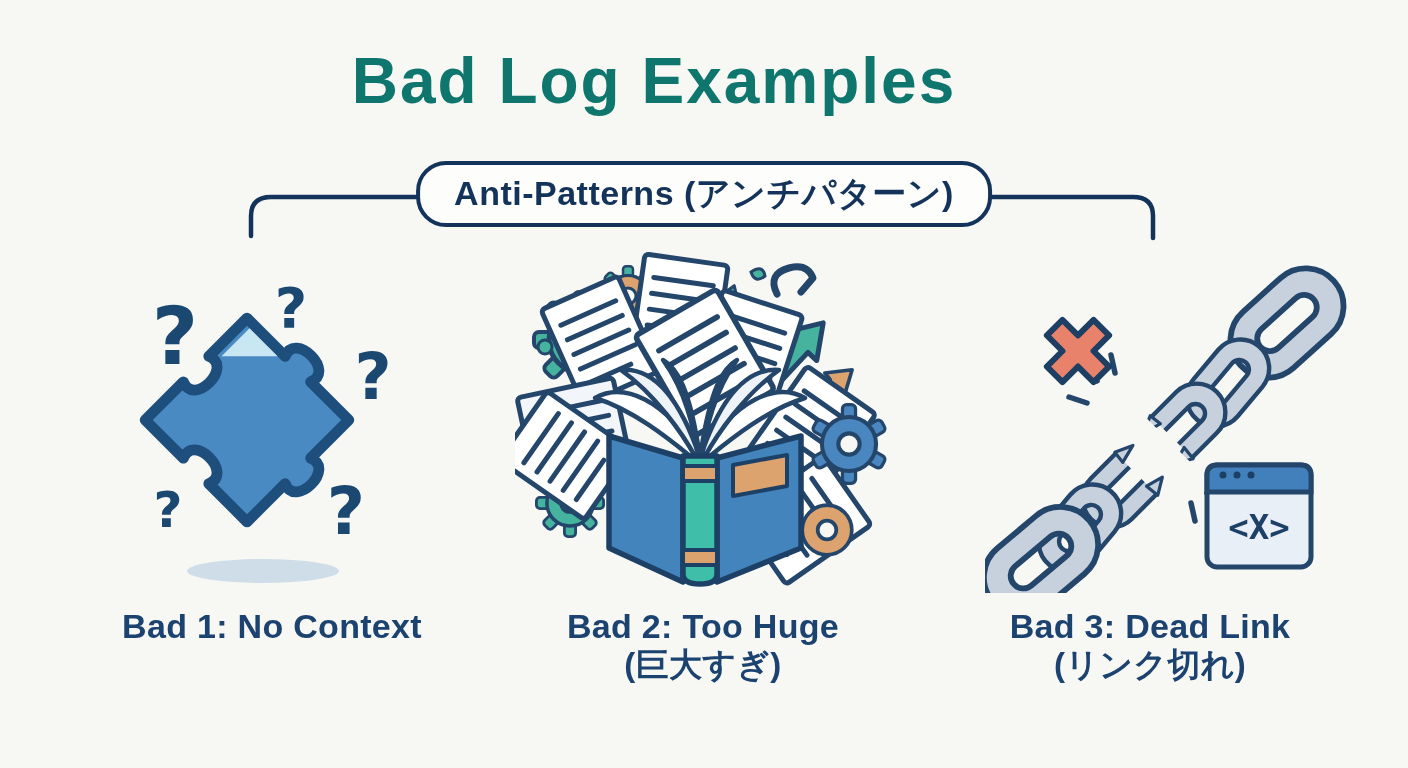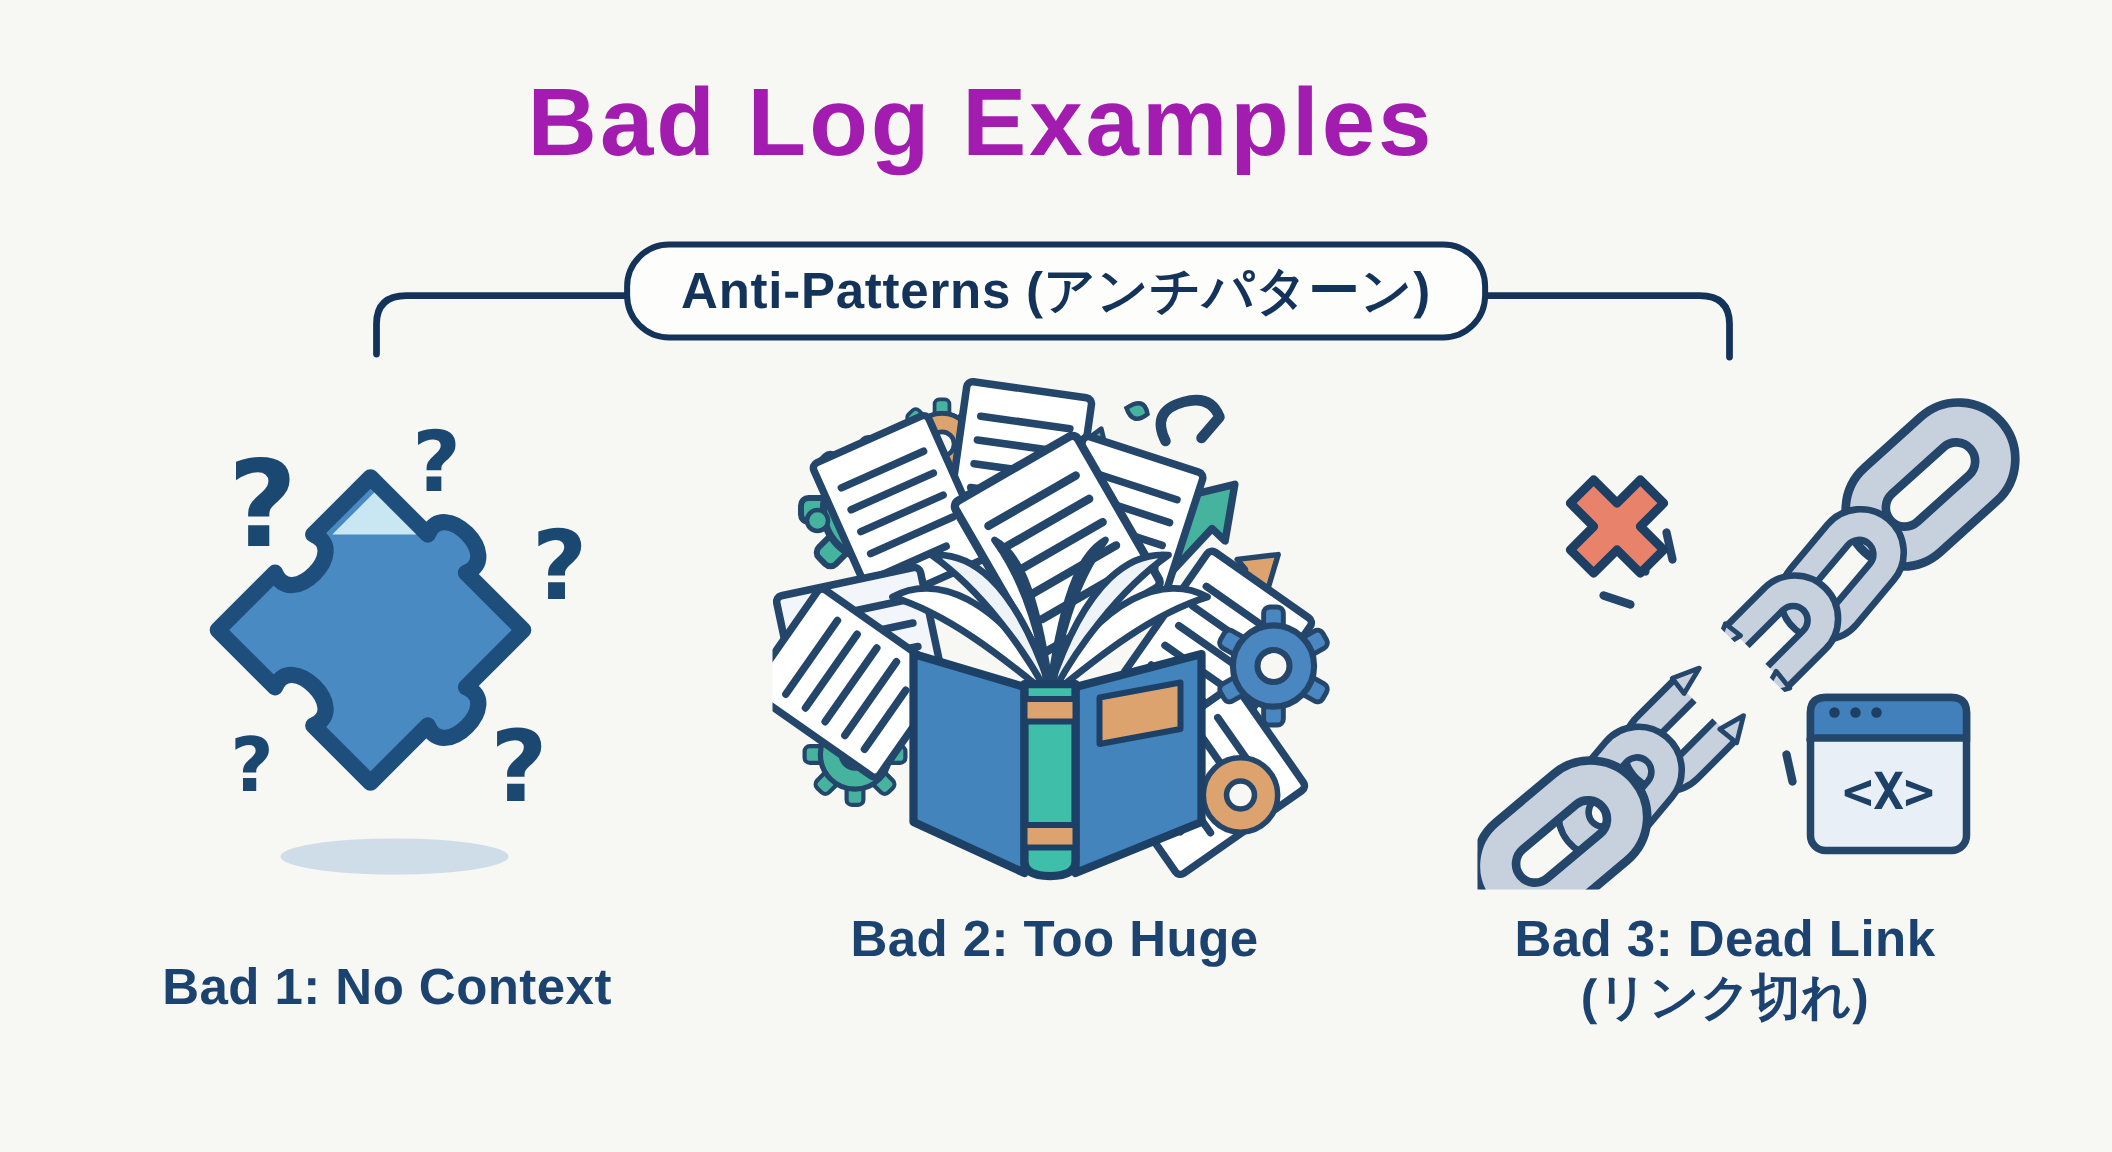--- a/index.html
+++ b/index.html
@@ -4,21 +4,21 @@
 <style>
   html,body{margin:0;padding:0;}
   body{
     width:1408px;height:768px;position:relative;overflow:hidden;
     background:#f7f7f4;
     font-family:"Liberation Sans","DejaVu Sans",sans-serif;
   }
   .title{
     position:absolute;top:44px;left:0;width:1308px;
     text-align:center;font-size:64px;font-weight:700;
-    color:#a21caf;letter-spacing:2px;
+    color:#0f766e;letter-spacing:2px;
   }
   .bracket-svg{position:absolute;top:155px;left:0;z-index:1;}
   .banner-box{
     position:absolute;top:161px;left:50%;transform:translateX(-50%);
     height:58px;display:flex;align-items:center;justify-content:center;
     padding:0 34px;background:#fdfdfb;
     border:4px solid #14335a;border-radius:30px;
     font-size:34px;font-weight:700;color:#14335a;letter-spacing:0.5px;
     z-index:2;white-space:nowrap;
   }
@@ -215,22 +215,23 @@
   <g>
     <rect x="222" y="202" width="104" height="102" rx="10" fill="#e9eff6" stroke="#24466b" stroke-width="5"></rect>
     <path d="M222,212 q0,-10 10,-10 h84 q10,0 10,10 v17 h-104 Z" fill="#4180ba" stroke="#24466b" stroke-width="5"></path>
     <circle cx="238" cy="212" r="3.5" fill="#1c3f63"></circle>
     <circle cx="252" cy="212" r="3.5" fill="#1c3f63"></circle>
     <circle cx="266" cy="212" r="3.5" fill="#1c3f63"></circle>
     <text x="274" y="276" text-anchor="middle" font-size="34" font-weight="bold" font-family="'DejaVu Sans Mono',monospace" fill="#1d4166">&lt;X&gt;</text>
   </g>
 </svg>
 
-<div class="caption" style="left:48px;margin-top:32px;">
+<div class="caption" style="left:62px;">
   <div>Bad 1: No Context</div>
 </div>
 <div class="caption" style="left:493px;">
   <div>Bad 2: Too Huge</div>
+  <div class="jp">(巨大すぎ)</div>
 </div>
 <div class="caption" style="left:940px;text-align:center;">
   <div>Bad 3: Dead Link</div>
   <div class="jp">(リンク切れ)</div>
 </div>
 
 </body></html>

